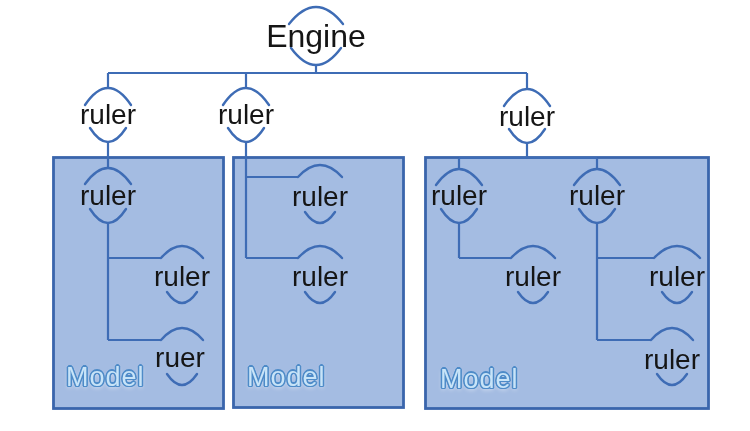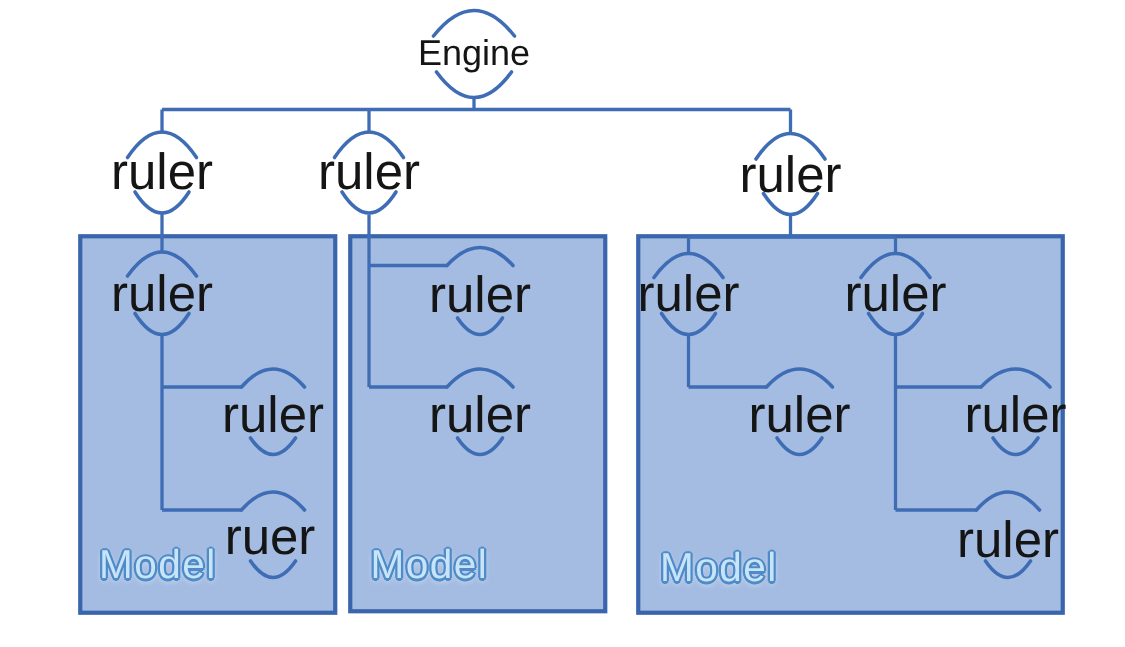--- a/index.html
+++ b/index.html
@@ -33,24 +33,24 @@
     fill:none;
     stroke:var(--line);
     stroke-width:2.4;
     stroke-linecap:round;
   }
   .lbl{
     position:absolute;
     transform:translate(-50%,-50%);
     white-space:nowrap;
     color:var(--node-text);
-    font-size:34px;
+    font-size:28px;
     line-height:1;
   }
-  .lbl.engine{font-size:24px;}
+  .lbl.engine{font-size:32px;}
   .model-lbl{
     position:absolute;
     transform:translate(0,-50%);
     white-space:nowrap;
     font-size:27px;
     font-weight:normal;
     letter-spacing:1px;
     color:var(--model-fill);
     text-shadow:
       -1.5px 0 0 var(--model-outline),

